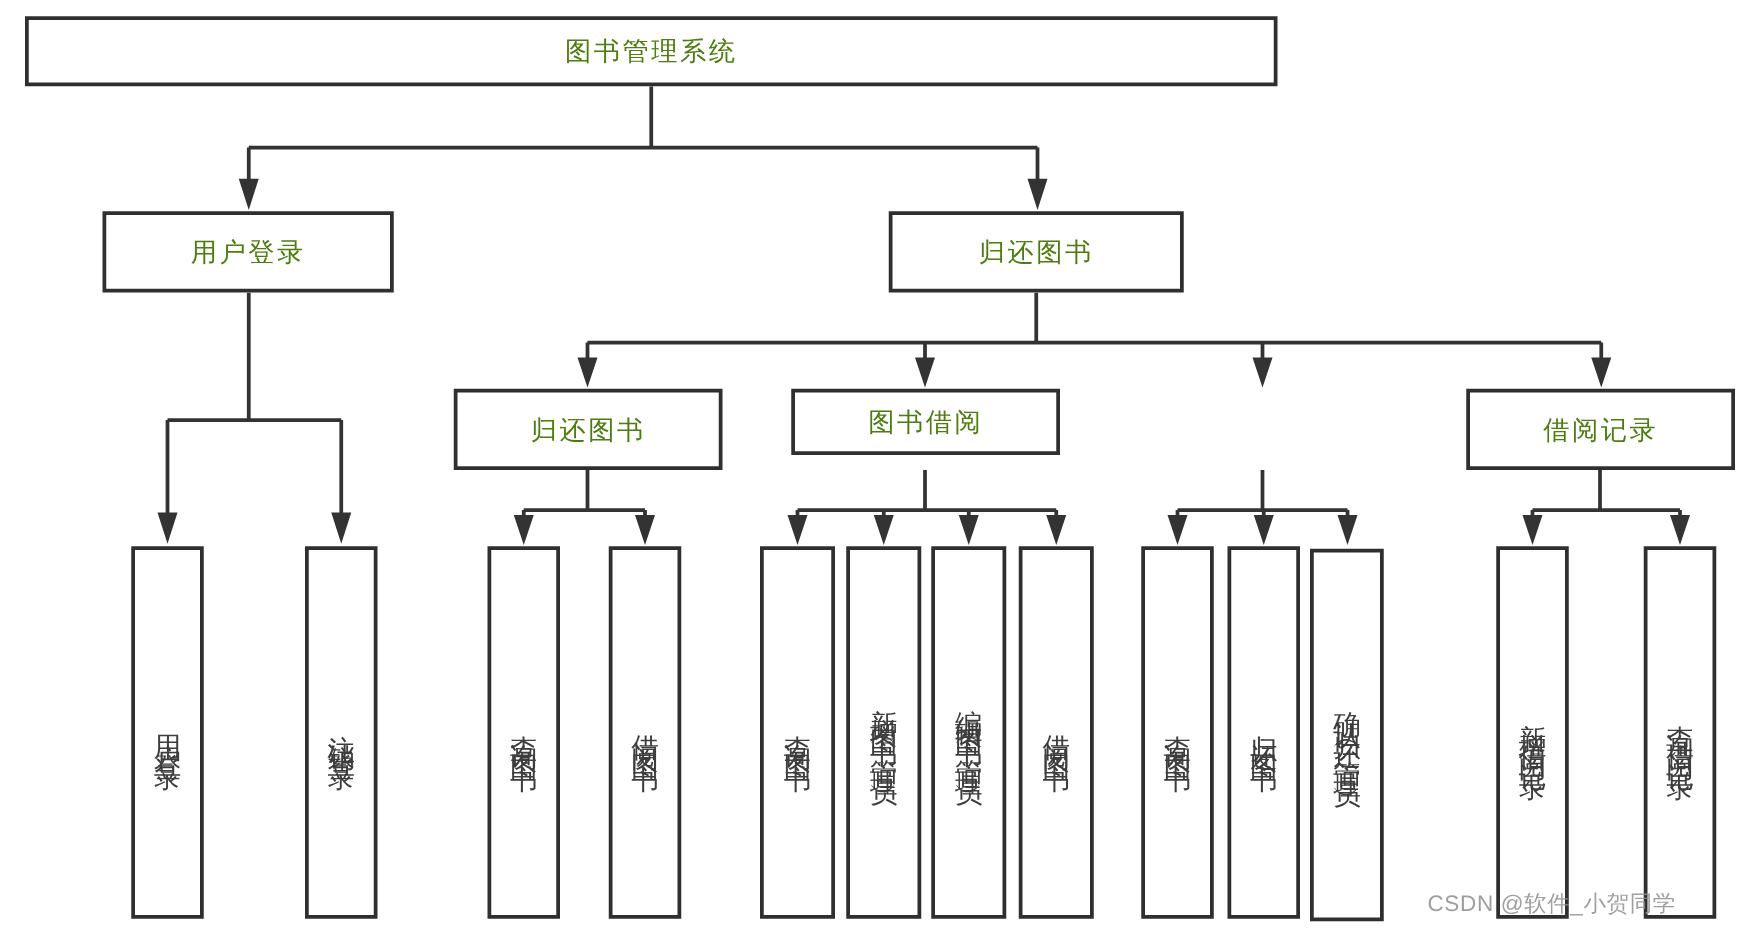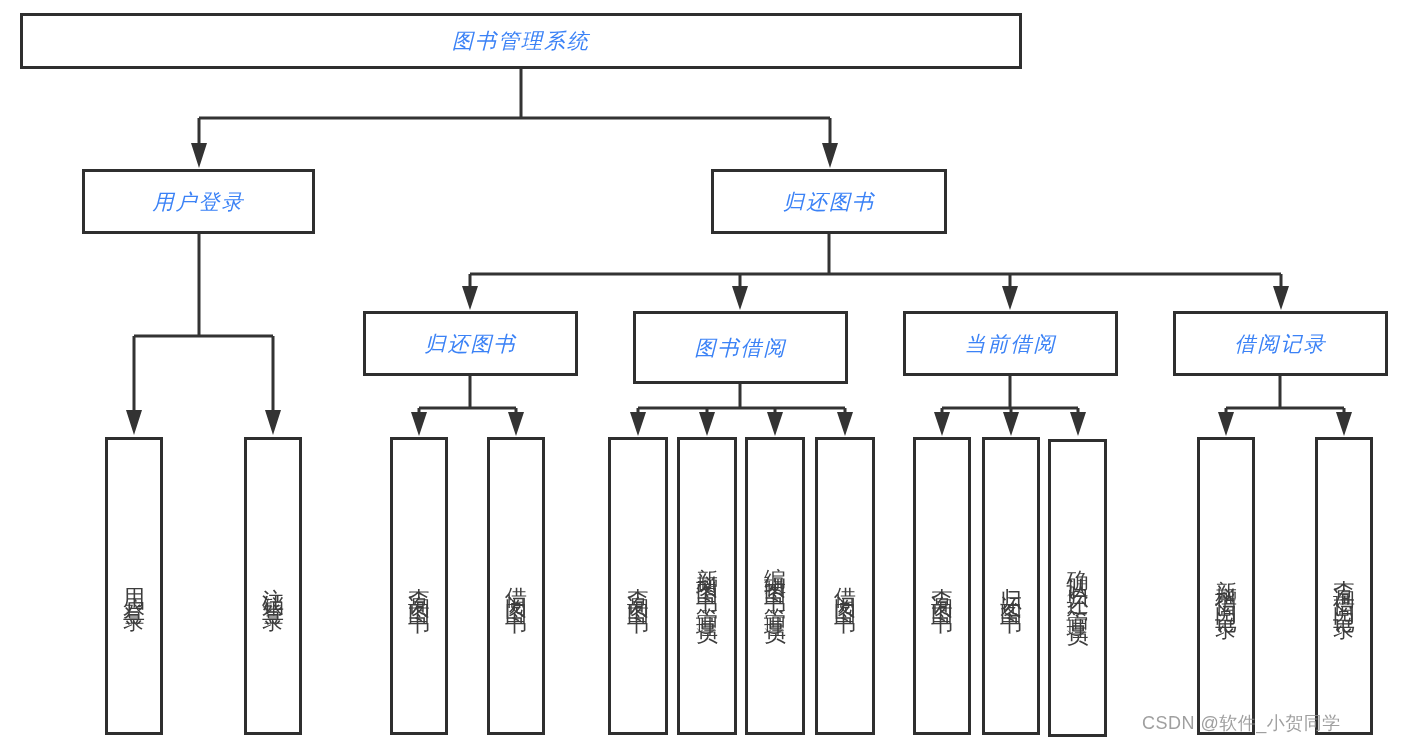--- a/index.html
+++ b/index.html
@@ -15,21 +15,21 @@
   .carrow{fill:#333333;stroke:none;}
   .box{
     position:absolute;
     background:#ffffff;
     border:3px solid #2f2f2f;
     box-sizing:border-box;
     display:flex;align-items:center;justify-content:center;
     z-index:2;
   }
   .label{
-    font-size:21px;color:#3b82f6;letter-spacing:2px;white-space:nowrap;font-style:italic;
+    font-size:21px;color:#4d7c0f;letter-spacing:2px;white-space:nowrap;
   }
   .vlabel{
     writing-mode:vertical-rl;
     text-orientation:mixed;
     font-size:22px;
     letter-spacing:8px;
     line-height:1;
     color:#3d3d3d;
   }
   .watermark{
@@ -82,25 +82,22 @@
   <div class="box" style="left:82px;top:169px;width:233px;height:65px">
     <span class="label">用户登录</span>
   </div>
   <div class="box" style="left:711px;top:169px;width:236px;height:65px">
     <span class="label">归还图书</span>
   </div>
 
   <div class="box" style="left:363px;top:311px;width:215px;height:65px">
     <span class="label">归还图书</span>
   </div>
-  <div class="box" style="left:633px;top:311px;width:215px;height:73px">
+  <div class="box" style="left:633px;top:311px;width:215px;height:53px">
     <span class="label">图书借阅</span>
-  </div>
-  <div class="box" style="left:903px;top:311px;width:215px;height:65px">
-    <span class="label">当前借阅</span>
   </div>
   <div class="box" style="left:1173px;top:311px;width:215px;height:65px">
     <span class="label">借阅记录</span>
   </div>
 
   <div class="box" style="left:105px;top:437px;width:58px;height:298px">
     <span class="vlabel">用户登录</span>
   </div>
   <div class="box" style="left:244px;top:437px;width:58px;height:298px">
     <span class="vlabel">注销登录</span>

